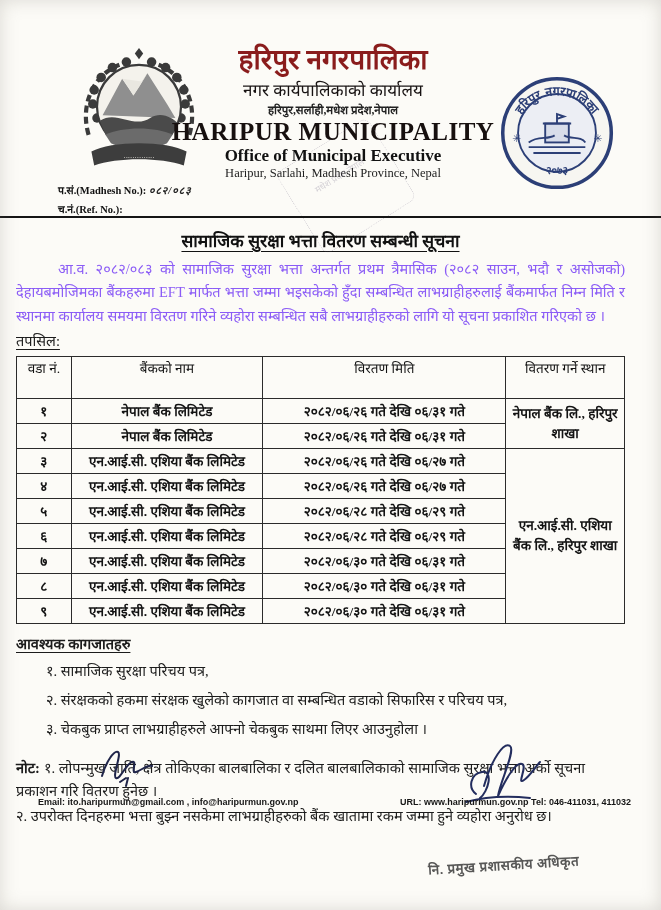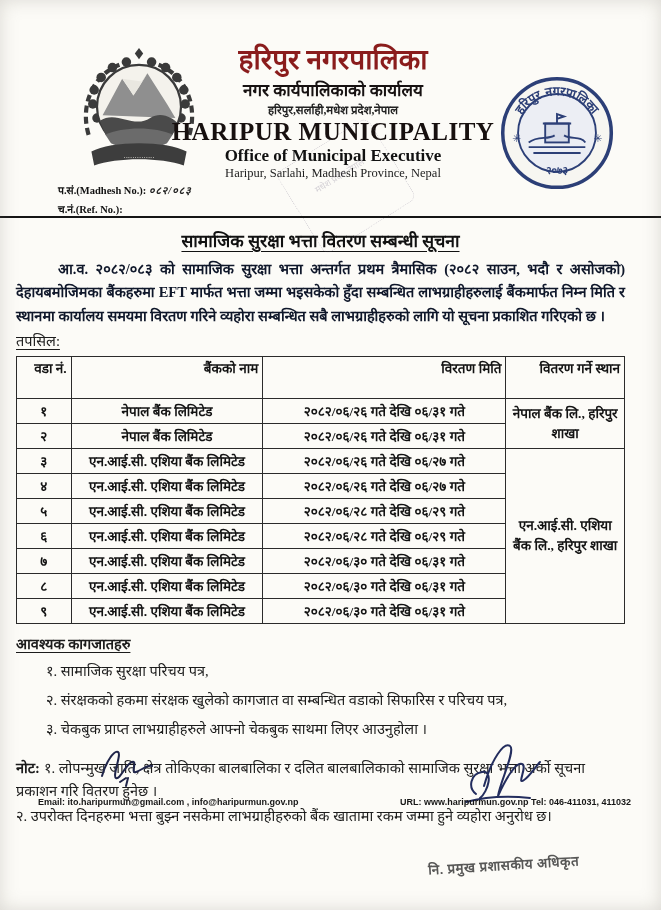--- a/index.html
+++ b/index.html
@@ -8,21 +8,21 @@
     position:relative; width:661px; height:910px;
     background:#fcfbf7; color:#1c1c1c; overflow:hidden;
     font-family:"Liberation Serif","DejaVu Serif",serif;
   }
   
   .header { position:relative; height:218px; }
   .emblem { position:absolute; left:62px; top:48px; width:154px; height:140px; }
   .seal   { position:absolute; left:498px; top:74px; width:118px; height:118px; }
   .head-center { position:absolute; left:168px; top:44px; width:330px; text-align:center; }
   .np-title  { font-size:28px; font-weight:bold; color:#8a1c1c; line-height:1.15; }
-  .np-office { font-size:17px; font-weight:bold; color:#171212; margin-top:2px; }
+  .np-office { font-size:17px; font-weight:normal; color:#171212; margin-top:2px; }
   .np-addr   { font-size:11.5px; font-weight:bold; color:#222; margin-top:1px; }
   .en-title  { font-size:25px; font-weight:bold; color:#17100f; letter-spacing:.5px; margin-top:1px; }
   .en-office { font-size:17px; font-weight:bold; color:#111; }
   .en-addr   { font-size:12.5px; color:#222; }
   .stamp-faint {
     position:absolute; left:292px; top:138px; width:108px; height:96px;
     transform:rotate(-32deg); opacity:.28; color:#6d6480;
     border:1.5px dotted #6d6480; border-radius:8px;
     font-size:9px; text-align:center; padding-top:30px; line-height:1.3;
     pointer-events:none;
@@ -30,26 +30,26 @@
   .letter-line { position:absolute; left:58px; font-size:10.5px; font-weight:bold; color:#111; }
   .letter-no { top:183px; }
   .ref-no    { top:202px; }
   .hand { font-style:italic; font-weight:bold; color:#222; letter-spacing:1px; }
   .head-rule { position:absolute; left:0; right:0; top:216px; border-top:2px solid #151515; }
   
   .content { padding:6px 36px 0 16px; }
   .notice-title { text-align:center; font-size:17.5px; font-weight:bold; color:#111;
     text-decoration:underline; text-underline-offset:4px; margin-top:4px; }
   .body-par { font-size:14.5px; line-height:1.62; text-align:justify; margin-top:6px;
-    text-indent:42px; font-weight:700; color:#0f172a; }
+    text-indent:42px; font-weight:400; color:#8b5cf6; }
   .tapasil { font-size:14.5px; font-weight:normal; text-decoration:underline; text-underline-offset:3px; margin-top:2px; }
   
   table.sched { width:100%; border-collapse:collapse; margin-top:6px; font-size:13.5px; color:#131313; }
   table.sched th, table.sched td { border:1.6px solid #2b2b2b; padding:2px 4px; font-weight:600; }
-  table.sched th { vertical-align:top; text-align:right; font-weight:bold; height:42px; }
+  table.sched th { vertical-align:top; text-align:center; font-weight:normal; height:42px; }
   table.sched td { text-align:center; height:25px; }
   col.c-sn{width:9%;} col.c-bank{width:31.5%;} col.c-date{width:40%;} col.c-place{width:19.5%;}
   td.place { font-weight:bold; line-height:1.5; }
   
   .docs-head { font-size:14.5px; font-weight:bold; text-decoration:underline; text-underline-offset:3px; margin-top:9px; }
   .doc-item { font-size:14.5px; font-weight:500; margin:8px 0 0 30px; line-height:1.45; }
   
   .note-block { margin-top:16px; font-size:14.5px; font-weight:500; line-height:1.6; }
   .note-label { font-weight:bold; margin-right:4px; }
   .note-p2 { margin-top:2px; }

